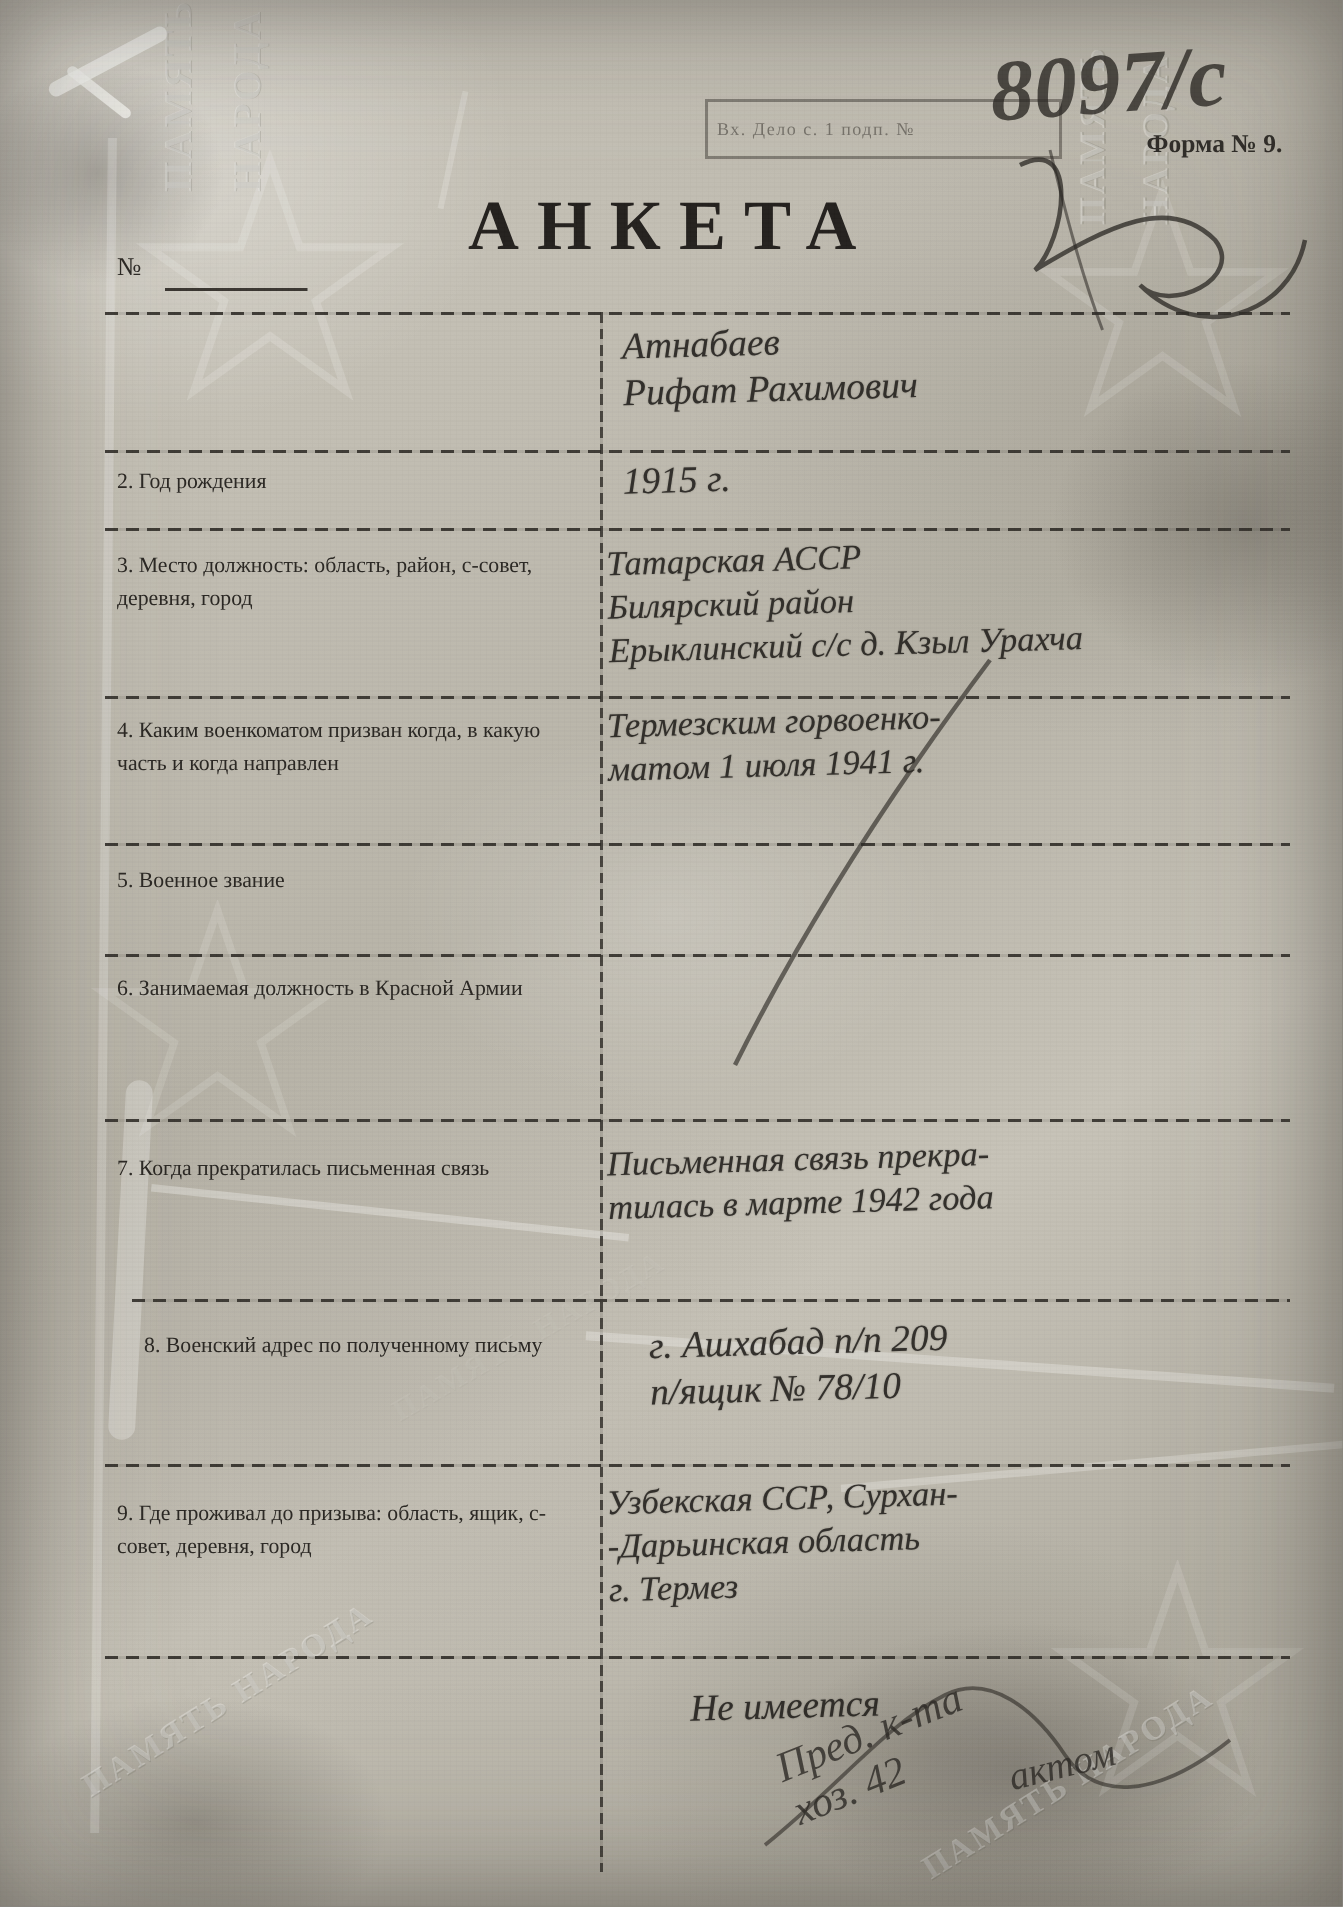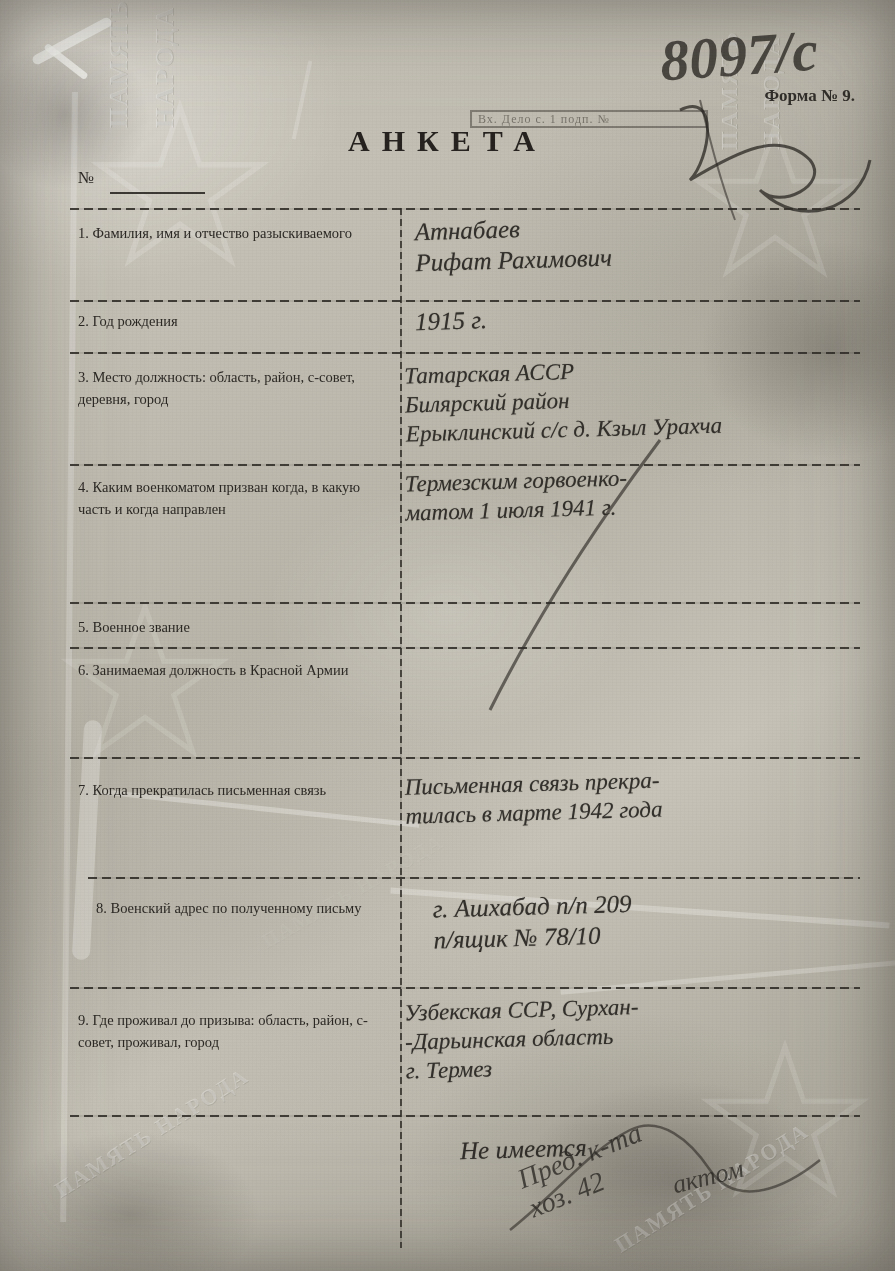--- a/index.html
+++ b/index.html
@@ -82,38 +82,37 @@
     font-size: 17px;
     font-weight: bold;
     color: #2f2c28;
     font-family: "Liberation Serif", serif;
   }
   .stamp-box {
     position: absolute;
     left: 470px;
     top: 66px;
     width: 238px;
-    height: 18px;
+    height: 40px;
     border: 2px solid #4a4640;
     color: #3a3630;
     font-size: 12px;
     letter-spacing: 1px;
     display: flex;
     align-items: center;
     padding-left: 6px;
     opacity: 0.55;
     box-sizing: border-box;
-    margin-top: 44px;
   }
   .title {
     position: absolute;
     left: 0; right: 0;
     top: 124px;
     text-align: center;
-    font-size: 30px;
+    font-size: 47px;
     font-weight: bold;
     letter-spacing: 12px;
     color: #24211e;
     font-family: "Liberation Serif", serif;
   }
   .num-line {
     position: absolute;
     left: 78px;
     top: 168px;
     font-size: 17px;
@@ -246,21 +245,20 @@
 
     <div class="num-line">№</div>
     <div class="num-rule"></div>
 
     <div class="vline"></div>
 
     <div class="rows">
 
       <div class="row" style="height:92px;">
         <div class="sep"></div>
-        <div class="q"><span>1.</span> <span>Фамилия, имя и отчество разыскиваемого</span></div>
         <div class="a" style="top:2px;white-space:pre-line;">Атнабаев
 Рифат Рахимович</div>
       </div>
 
       <div class="row" style="height:52px;">
         <div class="sep"></div>
         <div class="q" style="top:10px;"><span>2.</span> <span>Год рождения</span></div>
         <div class="a" style="top:0px;white-space:pre-line;">1915 г.</div>
       </div>
 
@@ -272,21 +270,21 @@
 Ерыклинский с/с  д. Кзыл Урахча</div>
       </div>
 
       <div class="row" style="height:98px;">
         <div class="sep"></div>
         <div class="q" style="top:12px;"><span>4.</span> <span>Каким военкоматом призван когда, в какую часть и когда направлен</span></div>
         <div class="a small" style="top:0px;left:335px;width:470px;white-space:pre-line;">Термезским горвоенко-
 матом  1 июля 1941 г.</div>
       </div>
 
-      <div class="row" style="height:45px;margin-top:40px;">
+      <div class="row" style="height:74px;">
         <div class="sep"></div>
         <div class="q" style="top:14px;"><span>5.</span> <span>Военное звание</span></div>
         <div class="a" style="top:6px;white-space:pre-line;"></div>
       </div>
 
       <div class="row" style="height:110px;">
         <div class="sep"></div>
         <div class="q" style="top:12px;"><span>6.</span> <span>Занимаемая должность в Красной Армии</span></div>
         <div class="a" style="top:6px;white-space:pre-line;"></div>
       </div>
@@ -300,21 +298,21 @@
 
       <div class="row" style="height:110px;margin-left:18px;">
         <div class="sep"></div>
         <div class="q" style="top:20px;"><span>8.</span> <span>Военский адрес по полученному письму</span></div>
         <div class="a" style="top:10px;left:345px;width:460px;white-space:pre-line;">г. Ашхабад   п/п 209
 п/ящик   № 78/10</div>
       </div>
 
       <div class="row" style="height:128px;">
         <div class="sep"></div>
-        <div class="q" style="top:22px;"><span>9.</span> <span>Где проживал до призыва: область, район, с-совет, проживал, город</span></div>
+        <div class="q" style="top:22px;"><span>9.</span> <span>Где проживал до призыва: область, ящик, с-совет, деревня, город</span></div>
         <div class="a small" style="top:6px;left:335px;width:470px;white-space:pre-line;">Узбекская ССР, Сурхан-
 -Дарьинская область
 г. Термез</div>
       </div>
 
       <div class="row" style="height:170px;">
         <div class="sep"></div>
         <div class="a" style="top:14px;left:390px;white-space:pre-line;">Не имеется</div>
       </div>
 

